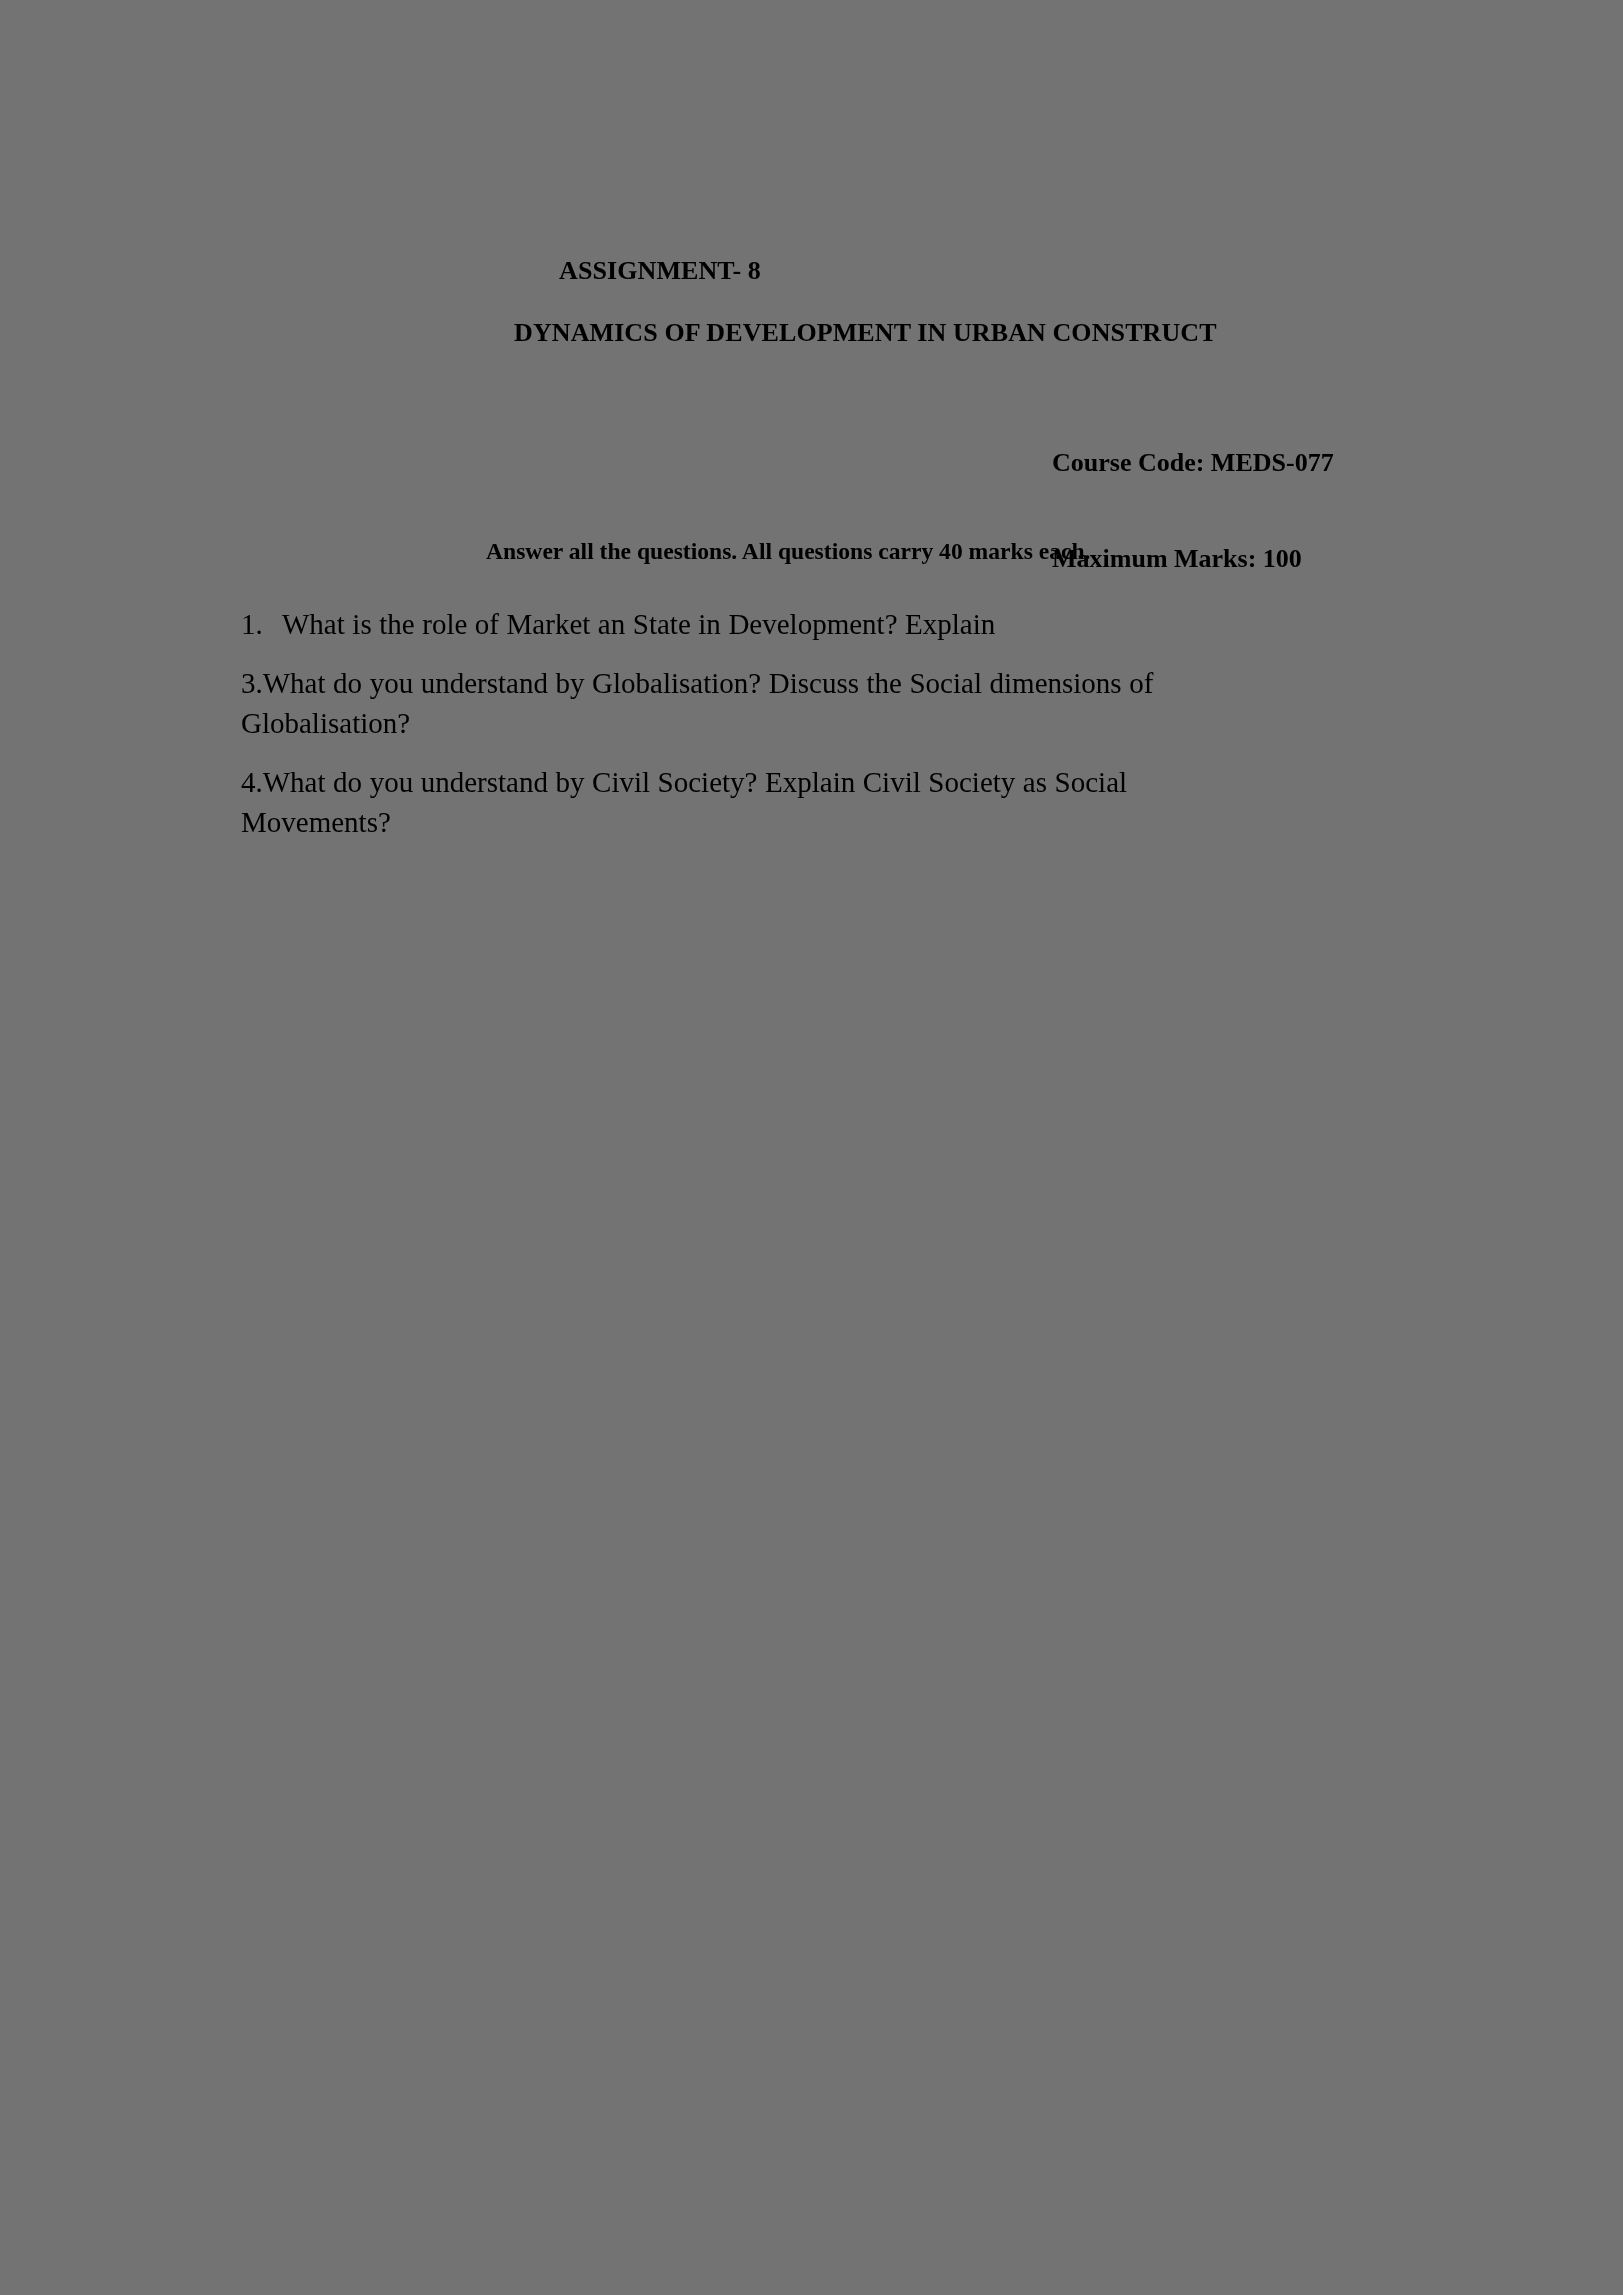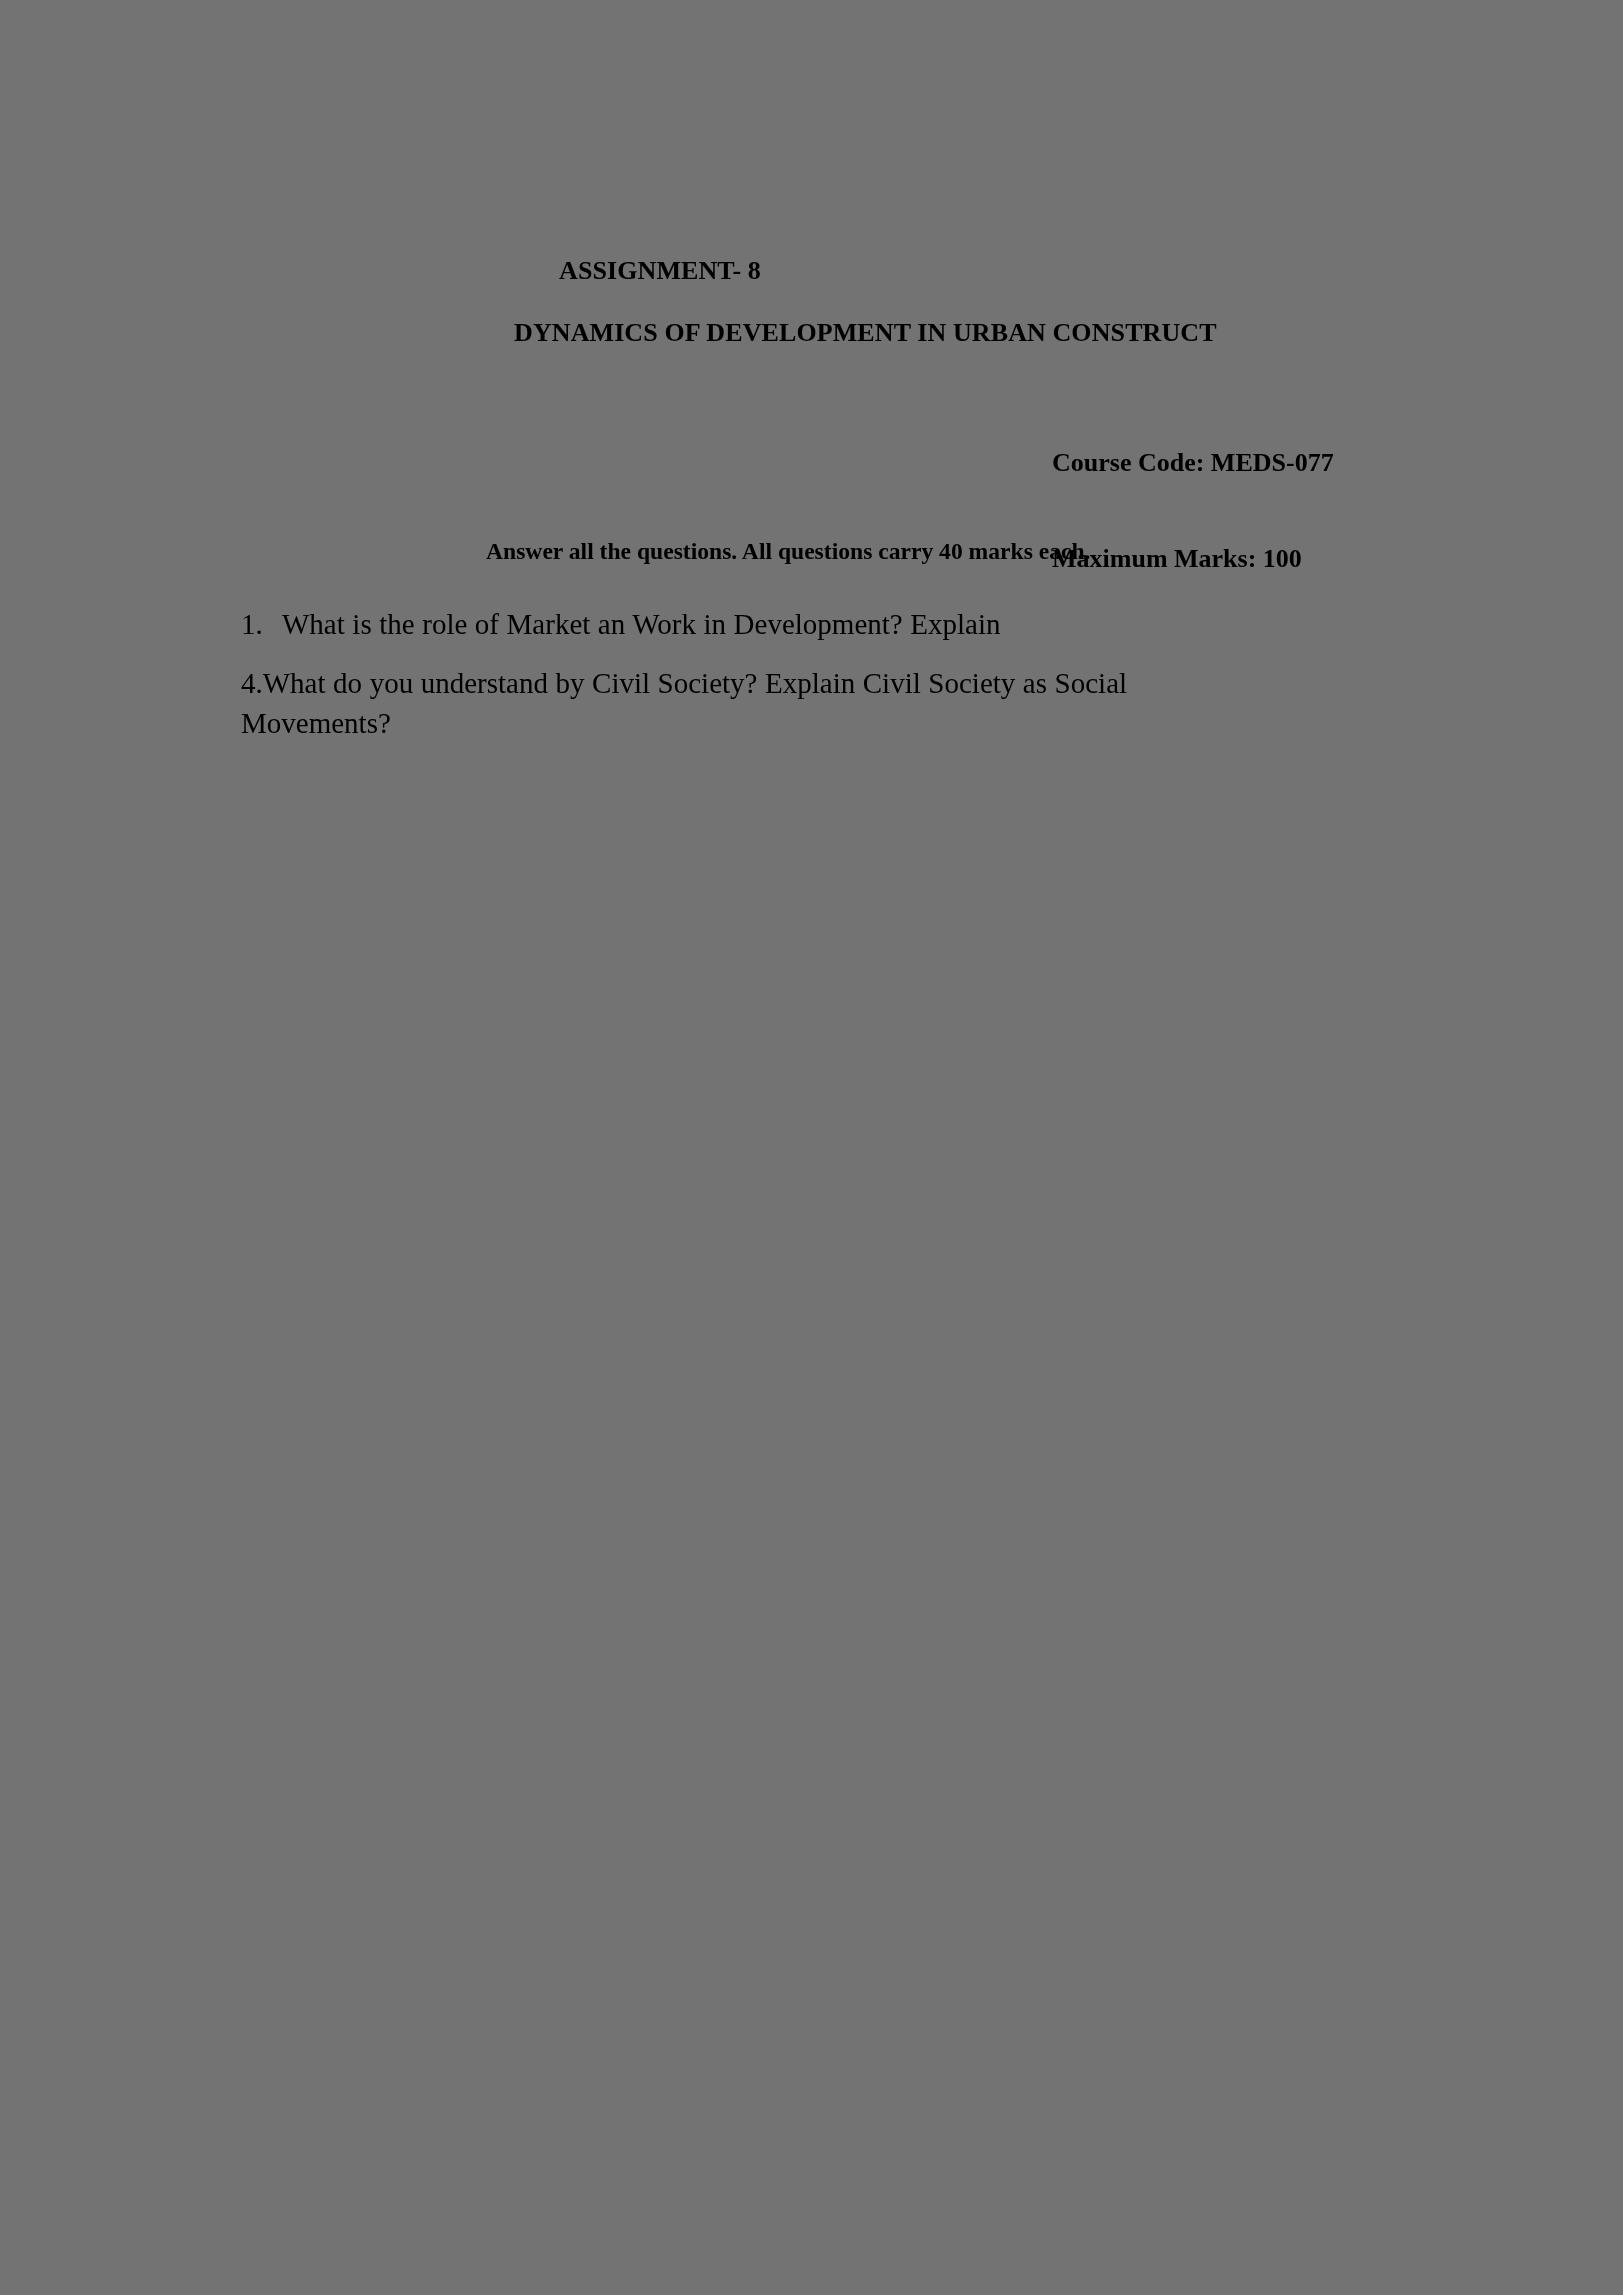--- a/index.html
+++ b/index.html
@@ -111,24 +111,27 @@
   <div class="hdr-meta">
     <div>Course Code: MEDS-077</div>
     <div>Maximum Marks: 100</div>
   </div>
 
   <div class="hdr-instruction">Answer all the questions. All questions carry 40 marks each.</div>
 
   <div class="questions">
 
     <p class="q-item w1">
-      <span class="qnum-wide">1.</span><span class="q-text">What is the role of Market an Work in Development? Explain</span>
+      <span class="qnum-wide">1.</span><span class="q-text">What is the role of Market an State in Development? Explain</span>
     </p>
 
 
+    <p class="q-item w3">
+      <span>3.</span><span class="q-text">What do you understand by Globalisation? Discuss the Social dimensions of Globalisation?</span>
+    </p>
 
     <p class="q-item w4">
       <span>4.</span><span class="q-text">What do you understand by Civil Society? Explain Civil Society as Social Movements?</span>
     </p>
 
 
   </div>
 
 </div>
 

